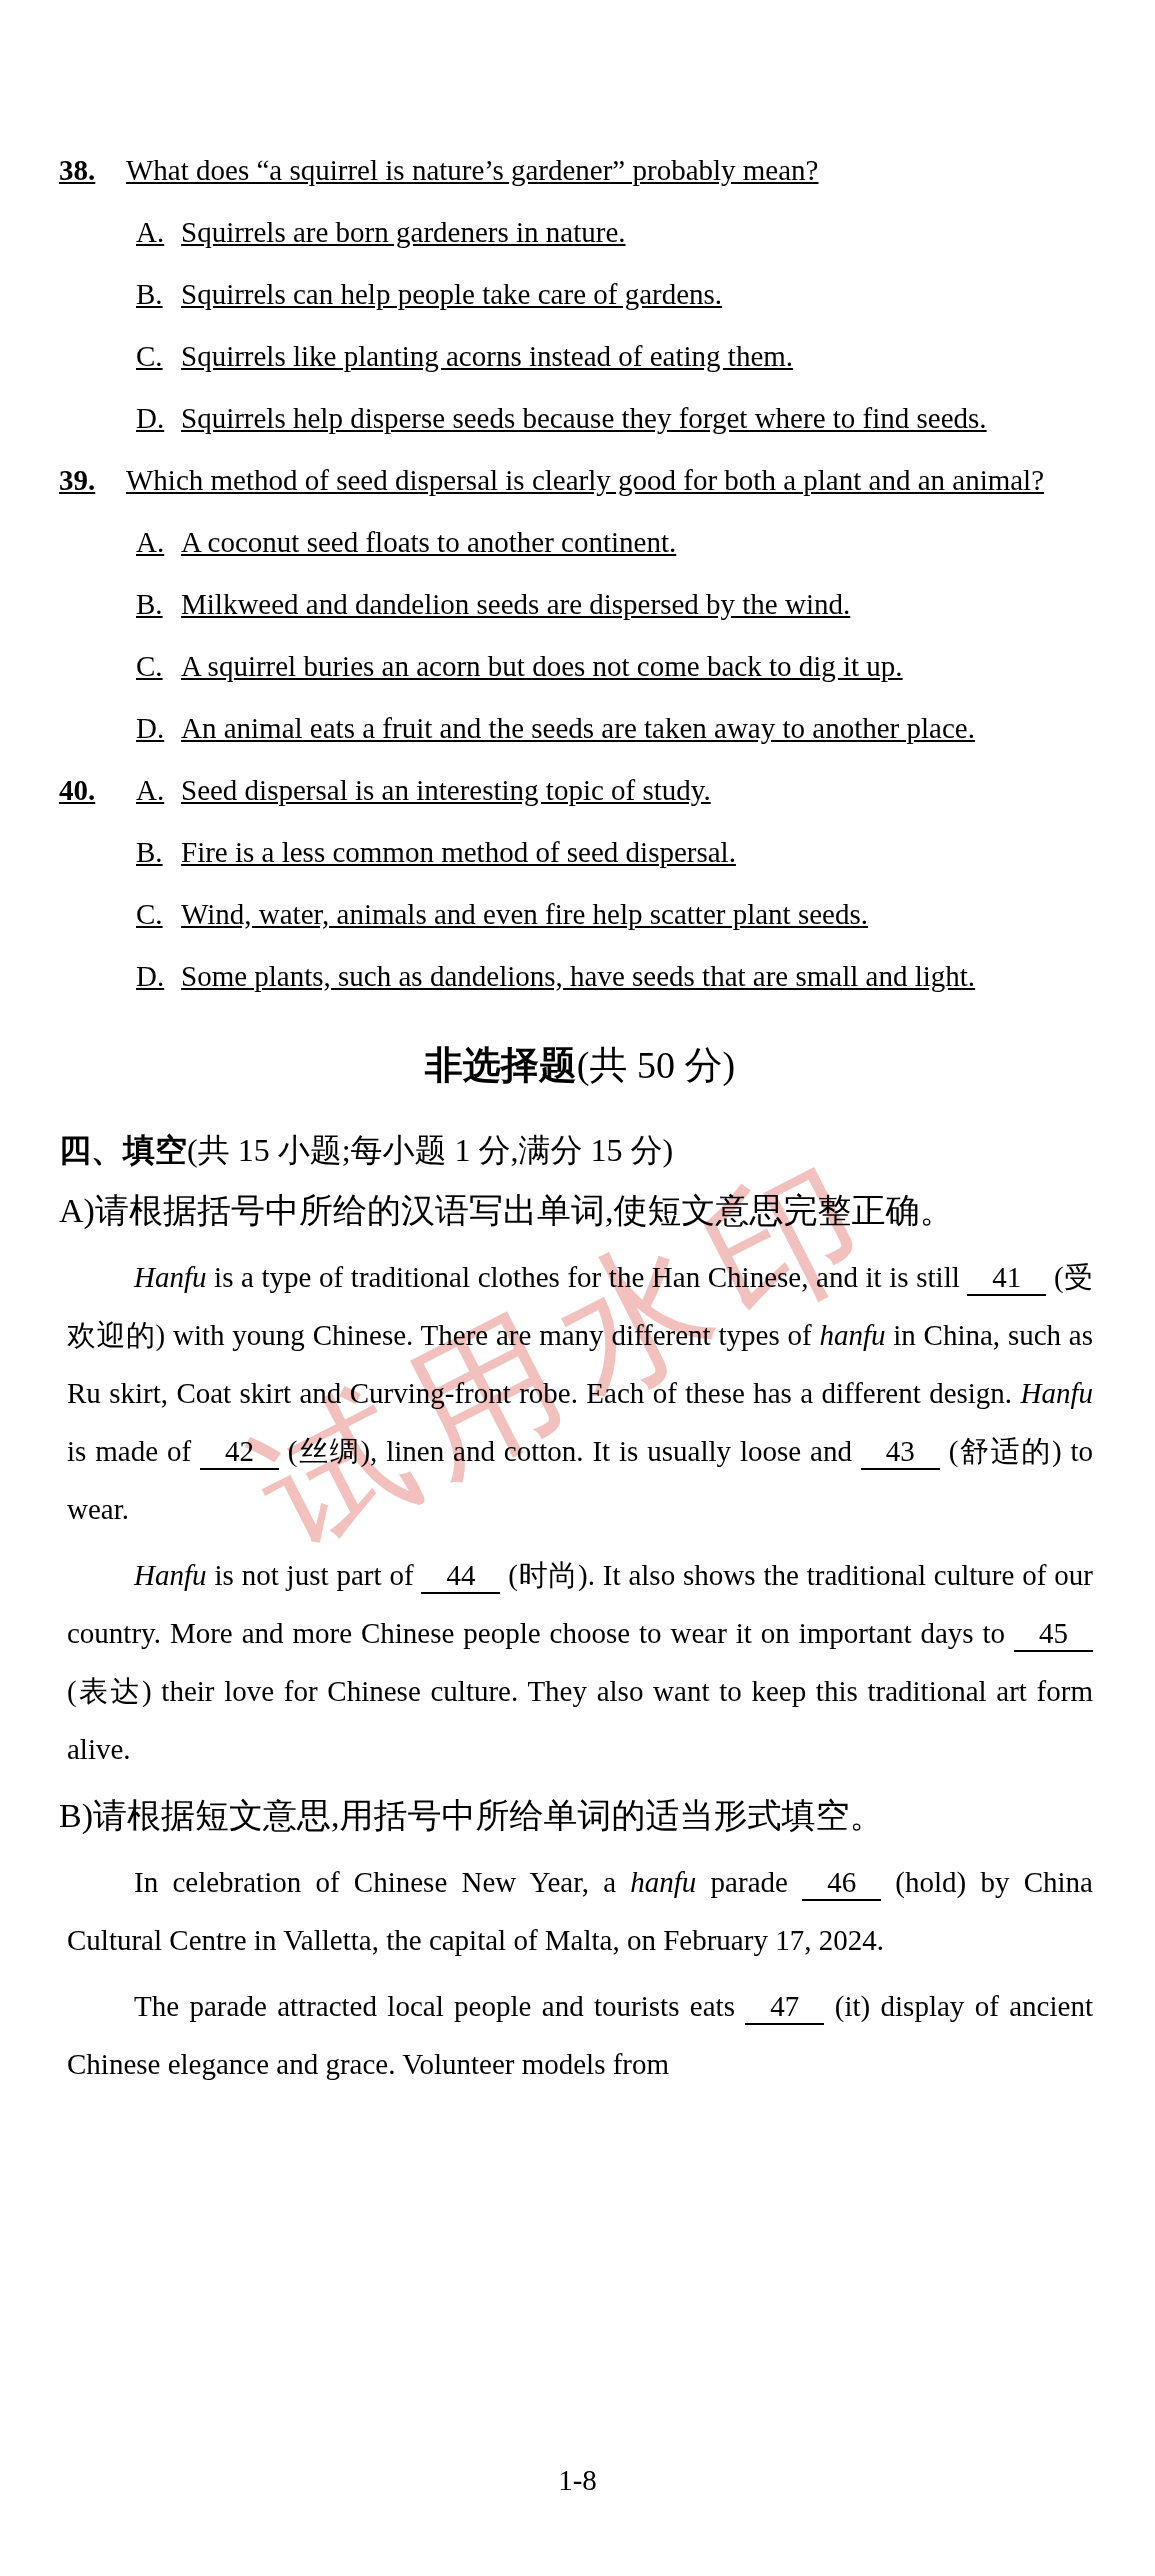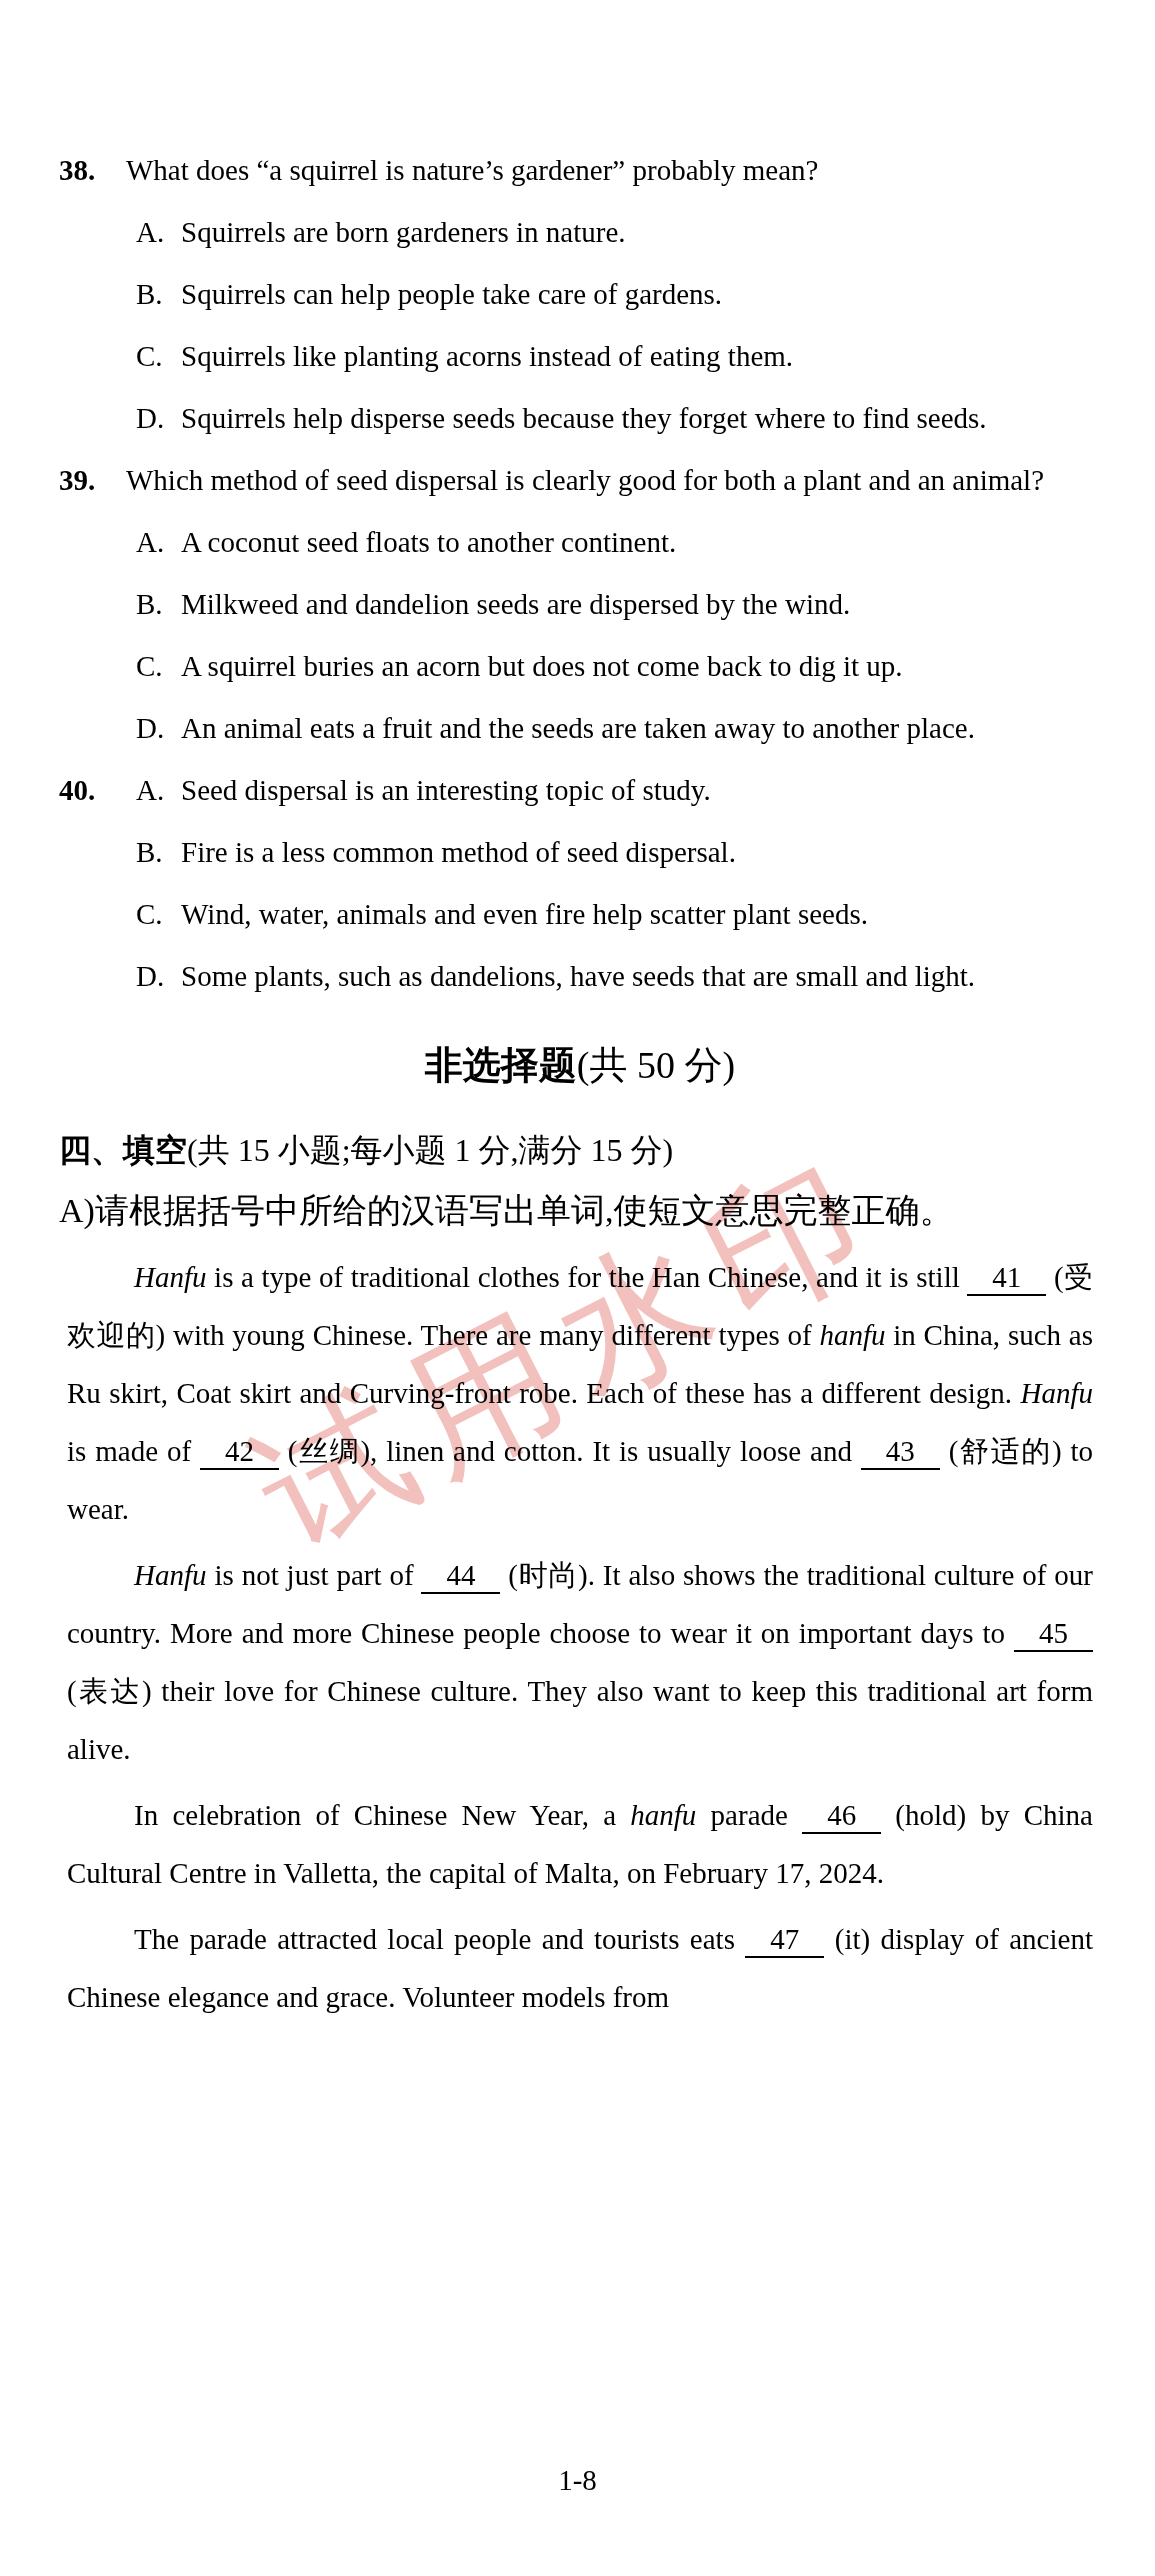--- a/index.html
+++ b/index.html
@@ -26,21 +26,21 @@
     z-index:0;
     user-select:none;
   }
   .content {
     position:absolute;
     left:59px; top:139px;
     width:1042px;
     z-index:1;
   }
   
-  .question { display:flex; }
+  .question { display:flex;text-decoration:underline; }
   .qnum {
     width:67px; flex:0 0 67px;
     font-weight:bold;
     font-size:29px; line-height:62px;
   }
   .qbody { flex:1; min-width:0; }
   .qtext {
     font-size:29px; line-height:62px;
     text-align:justify;
   }
@@ -180,20 +180,21 @@
 
     <div class="part-heading">
       <span class="bold">四、填空</span><span>(共 15 小题;每小题 1 分,满分 15 分)</span>
     </div>
 
     <div class="instruction">A)请根据括号中所给的汉语写出单词,使短文意思完整正确。</div>
 
     <p class="passage"><span class="seg-italic">Hanfu</span><span class="seg-plain"> is a type of traditional clothes for the Han Chinese, and it is still </span><span class="seg-blank">41</span><span class="seg-plain"> (受欢迎的) with young Chinese. There are many different types of </span><span class="seg-italic">hanfu</span><span class="seg-plain"> in China, such as Ru skirt, Coat skirt and Curving-front robe. Each of these has a different design. </span><span class="seg-italic">Hanfu</span><span class="seg-plain"> is made of </span><span class="seg-blank">42</span><span class="seg-plain"> (丝绸), linen and cotton. It is usually loose and </span><span class="seg-blank">43</span><span class="seg-plain"> (舒适的) to wear.</span></p>
     <p class="passage"><span class="seg-italic">Hanfu</span><span class="seg-plain"> is not just part of </span><span class="seg-blank">44</span><span class="seg-plain"> (时尚). It also shows the traditional culture of our country. More and more Chinese people choose to wear it on important days to </span><span class="seg-blank">45</span><span class="seg-plain"> (表达) their love for Chinese culture. They also want to keep this traditional art form alive.</span></p>
 
+    <div class="instruction">B)请根据短文意思,用括号中所给单词的适当形式填空。</div>
 
     <p class="passage"><span class="seg-plain">In celebration of Chinese New Year, a </span><span class="seg-italic">hanfu</span><span class="seg-plain"> parade </span><span class="seg-blank">46</span><span class="seg-plain"> (hold) by China Cultural Centre in Valletta, the capital of Malta, on February 17, 2024.</span></p>
     <p class="passage"><span class="seg-plain">The parade attracted local people and tourists eats </span><span class="seg-blank">47</span><span class="seg-plain"> (it) display of ancient Chinese elegance and grace. Volunteer models from</span></p>
 
   </div>
 
   <div class="footer">
     <span>1-8</span>
   </div>
 

